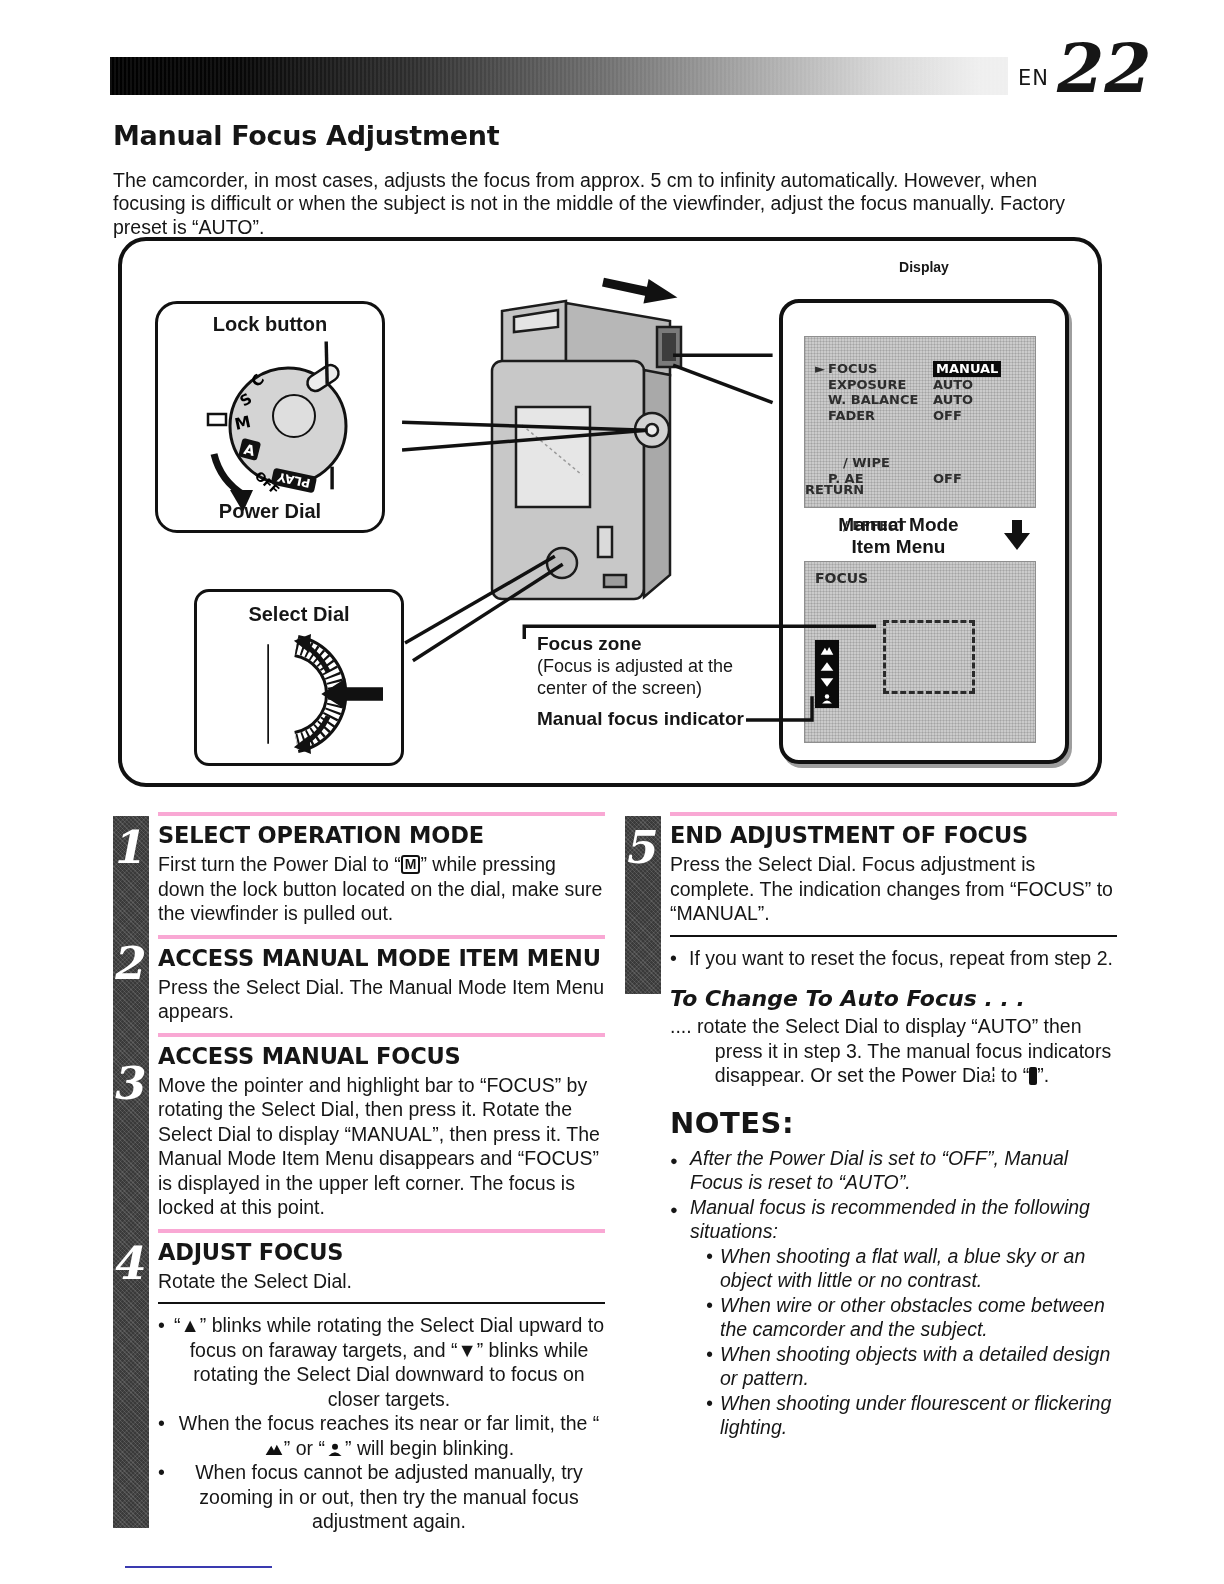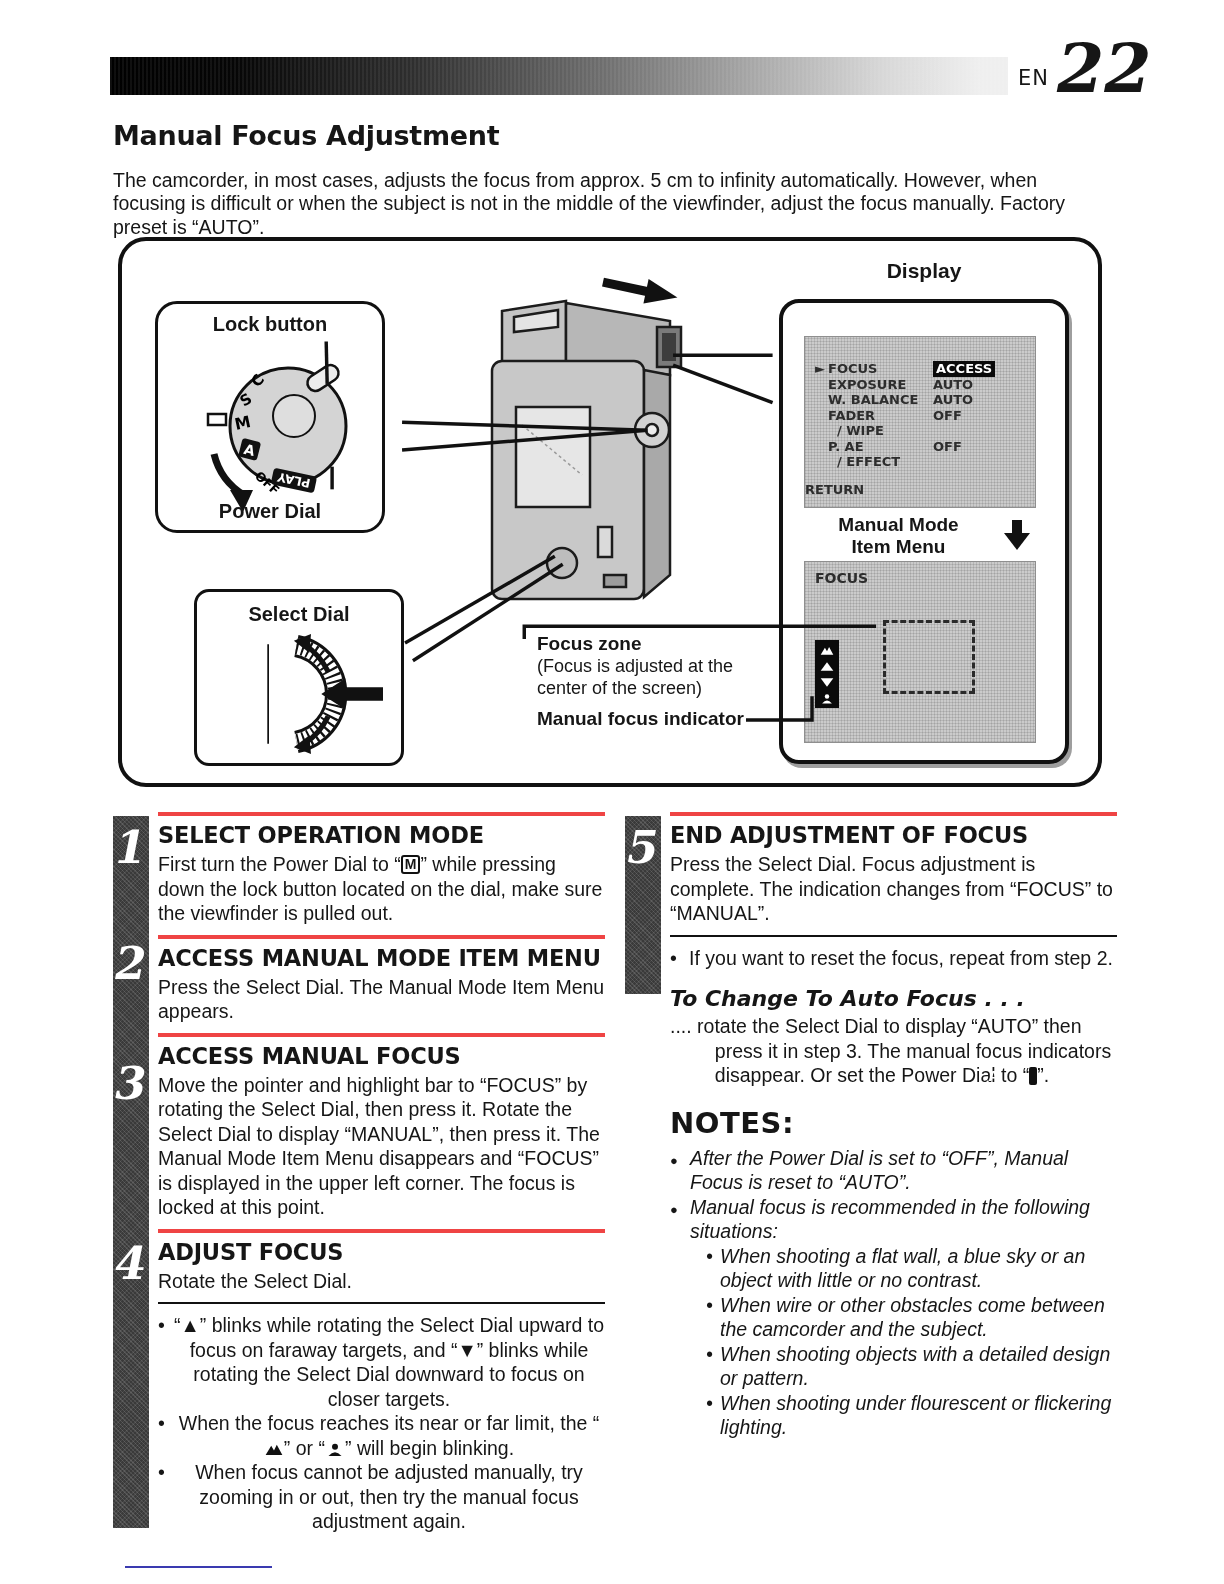--- a/index.html
+++ b/index.html
@@ -32,39 +32,39 @@
   .select-box { left:72px; top:348px; width:210px; height:177px;border-radius:15px; }
   .box-label  { position:absolute; width:100%; text-align:center; font-weight:bold; font-size:20px;
                 font-family:"Liberation Sans",sans-serif; }
   .lock-label   { top:9px; }
   .powerdial-label { bottom:7px; }
   .select-label { top:11px; }
   .dial-svg   { position:absolute; left:0; top:0; }
   .seldial-svg{ position:absolute; left:18px; top:32px; }
   
   .display-label { position:absolute; left:657px; top:18px; width:290px; text-align:center;
-                   font-weight:bold; font-size:21px; }
+                   font-weight:bold; font-size:14px; }
   .display-panel { position:absolute; left:657px; top:58px; width:290px; height:465px;
                    border:4px solid #111; border-radius:20px; background:#fff;
                    box-shadow:3px 4px 0 rgba(40,40,40,0.45); }
   .screen {
     position:absolute; background-color:#cbcbcb;
     background-image:
       repeating-linear-gradient(0deg, rgba(0,0,0,0.10) 0 1px, transparent 1px 3px),
       repeating-linear-gradient(90deg, rgba(0,0,0,0.10) 0 1px, transparent 1px 3px);
     border:1px solid #8f8f8f;
   }
   .screen1 { left:21px; top:33px;  width:232px; height:172px; }
   .screen2 { left:21px; top:258px; width:232px; height:182px; }
   .menu-rows { position:absolute; left:10px; top:24px; font-family:"DejaVu Sans",sans-serif;
                font-weight:bold; font-size:13px; line-height:15.5px; color:#2d2d2d; }
   .mrow { display:flex; white-space:nowrap; }
   .mrow .ptr    { width:13px; }
   .mrow .mlabel { width:105px; }
-  .mrow .mlabel.cont { padding-left:9px; }
+  .mrow .mlabel.cont { padding-left:15px;margin-top:32px; }
   .mrow .mval.hl { background:#0a0a0a; color:#fff; padding:0 3px; }
   .mreturn { position:absolute; left:0; bottom:10px; font-family:"DejaVu Sans",sans-serif;
              font-weight:bold; font-size:13px; color:#2d2d2d; }
   .mmim-label { position:absolute; left:28px; top:211px; width:175px; text-align:center;
                 font-weight:bold; font-size:19px; line-height:21.5px; white-space:pre-line; }
   .arrow-down { position:absolute; left:219px; top:217px; }
   .focus-title { position:absolute; left:10px; top:8px; font-family:"DejaVu Sans",sans-serif;
                  font-weight:bold; font-size:14px; color:#2d2d2d; }
   .dashed-zone { position:absolute; left:78px; top:58px; width:92px; height:74px; border:3px dashed #2a2a2a; }
   .ind-strip { position:absolute; left:12px; top:80px; width:20px; height:64px; background:#0a0a0a;
@@ -85,21 +85,21 @@
     background-image:
       repeating-linear-gradient(45deg, rgba(255,255,255,0.12) 0 1px, transparent 1px 3px),
       repeating-linear-gradient(-45deg, rgba(255,255,255,0.08) 0 1px, transparent 1px 3px);
   }
   .strip-left  { height:712px; }
   .strip-right { height:178px; }
   .step-num { position:absolute; width:100%; text-align:center; color:#fff;
               font-family:"DejaVu Serif",serif; font-style:italic; font-weight:bold;
               font-size:45px; line-height:48px; }
   .col-body { margin-left:45px; width:447px; }
-  .sec { border-top:4px solid #ef4444; padding:5px 0 9px; }
+  .sec { border-top:4px solid #f9a8d4; padding:5px 0 9px; }
   .step-title { font-family:"DejaVu Sans",sans-serif; font-weight:bold; font-size:22.5px;
                 line-height:26px; margin:1px 0 4px; letter-spacing:-0.2px; }
   .step-body, .bullet, .auto-body, .note-li { font-size:19.5px; line-height:24.5px; }
   .bullets { border-top:2.5px solid #111; padding-top:9px; }
   ul.plain { list-style:none; margin:0; padding:0;text-align:center; }
   li.bullet { position:relative; padding-left:15px; }
   li.bullet::before { content:"•"; position:absolute; left:0; }
   
   .auto-heading { margin-top:16px; font-family:"DejaVu Sans",sans-serif; font-weight:bold; font-size:22px;font-style:italic; }
   .auto-body { margin-top:3px; padding-left:2.3em; text-indent:-2.3em; }
@@ -198,21 +198,21 @@
       </g>
     </svg>
 
     <div class="display-label">Display</div>
     <div class="display-panel">
       <div class="screen screen1">
         <div class="menu-rows">
           <div class="mrow">
             <span class="ptr">►</span>
             <span class="mlabel">FOCUS</span>
-            <span class="mval hl">ACCESS</span>
+            <span class="mval hl">MANUAL</span>
           </div>
           <div class="mrow">
             <span class="ptr"></span>
             <span class="mlabel">EXPOSURE</span>
             <span class="mval">AUTO</span>
           </div>
           <div class="mrow">
             <span class="ptr"></span>
             <span class="mlabel">W. BALANCE</span>
             <span class="mval">AUTO</span>

